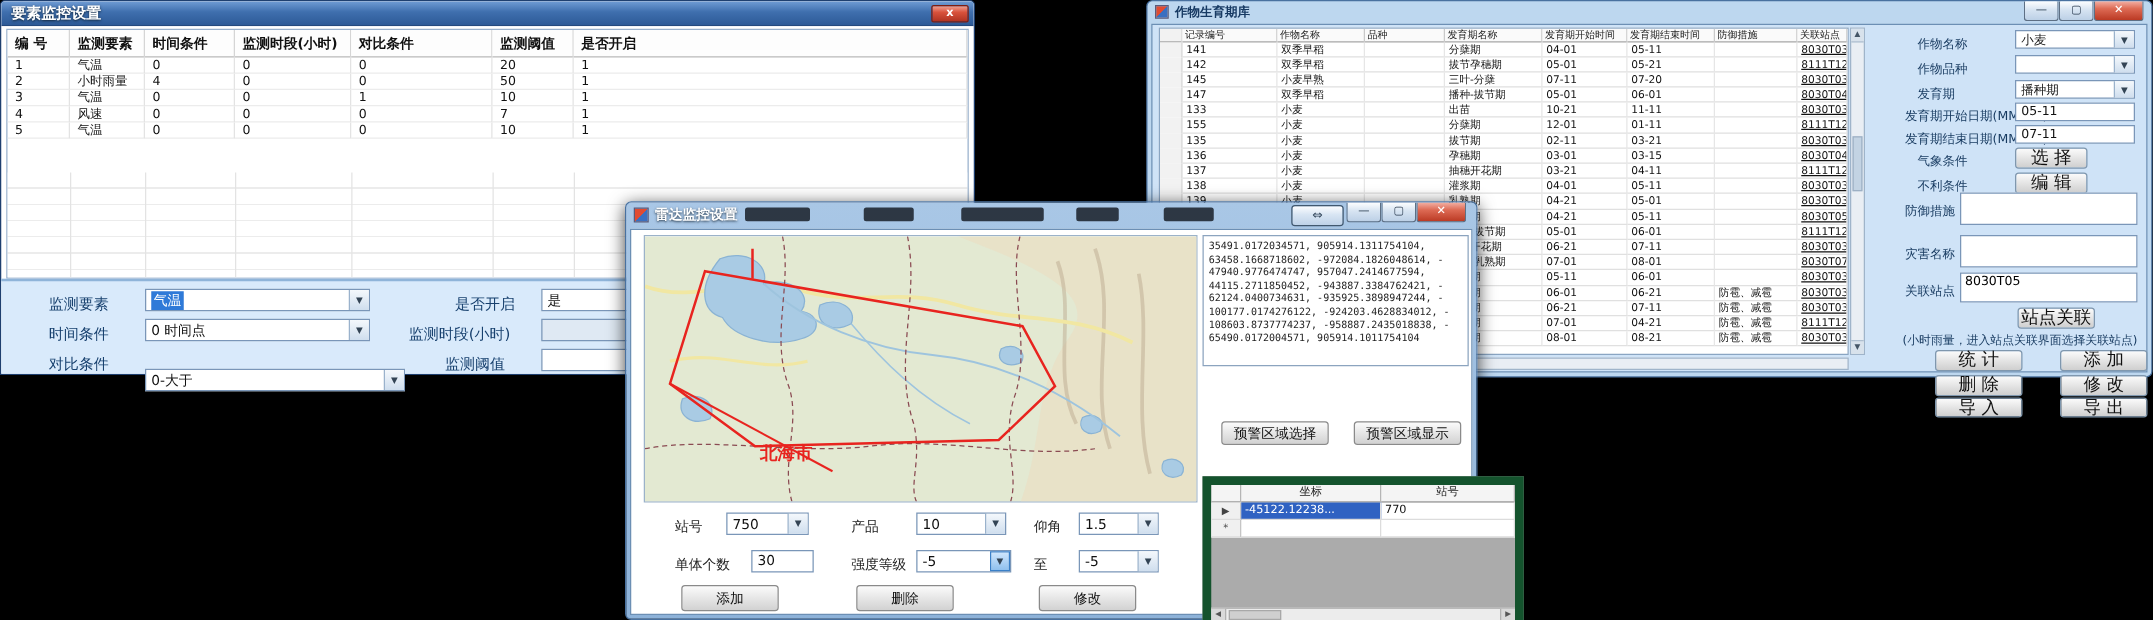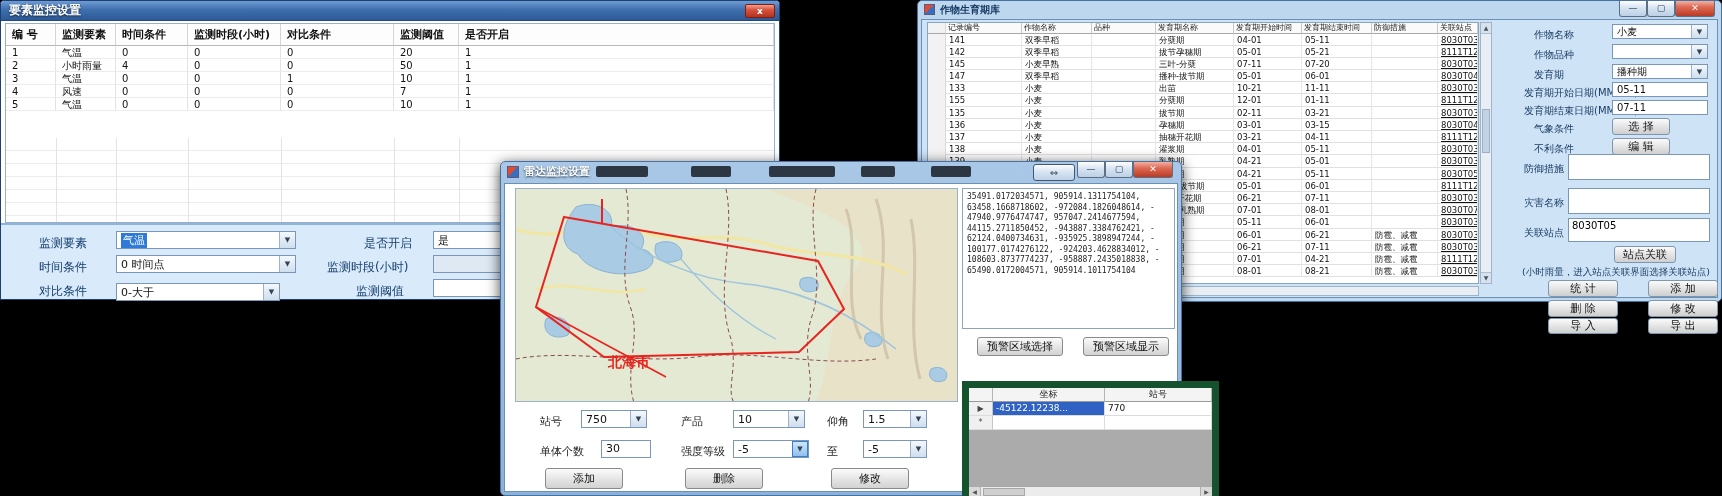--- a/index.html
+++ b/index.html
@@ -58,21 +58,21 @@
            background:linear-gradient(#a9c7e6,#8db2d9); }
   .w-mid .abar .ico { width:12px; height:12px; margin-right:5px;
         background:linear-gradient(135deg,#e04b32 50%,#3a6fc0 50%); border:1px solid #5a5a7a; }
   .w-mid .abar .ttl { color:#fff; font-size:11px; font-weight:bold; text-shadow:0 1px 2px #234; }
   .smudge { position:absolute; top:4px; height:11px; background:rgba(10,14,22,.78); border-radius:2px; }
   .swap { position:absolute; top:2px; left:532px; width:42px; height:17px; border:1px solid #41586f;
           border-radius:3px; background:linear-gradient(#fcfdff,#d8e5f3 45%,#bed2e8); text-align:center;
           font-size:10px; line-height:15px; color:#33475c; }
   .w-mid .content { top:21px; }
   .map { position:absolute; left:10px; top:4px; width:443px; height:214px; border:1px solid #9bb2c9; overflow:hidden; }
-  .coords { position:absolute; left:457px; top:4px; width:213px; height:141px; background:#fff;
+  .coords { position:absolute; left:457px; top:4px; width:213px; height:105px; background:#fff;
             border:1px solid #8ca4bf; font-family:"DejaVu Sans Mono","Liberation Mono",monospace;
             font-size:8px; line-height:10.5px; color:#222; padding:3px 4px; white-space:pre-wrap; overflow:hidden; }
   .pbtn { position:absolute; height:19px; background:linear-gradient(#fbfbfb,#e2e2e2 60%,#d2d2d2);
           border:1px solid #8a8a8a; border-radius:3px; font-size:11px; color:#111; text-align:center; line-height:17px; }
   .grid { position:absolute; left:457px; top:177px; width:257px; height:123px; border:7px solid #14532d;
           background:#ababab; overflow:hidden;margin-top:20px; }
   .g-row { display:grid; grid-template-columns:24px 112px 1fr; height:14px; }
   .g-head .g-cell { background:#f4f4f4; border-right:1px solid #b5b5b5; border-bottom:1px solid #9a9a9a;
                     font-size:9px; text-align:center; line-height:13px; color:#222; }
   .g-body { background:#fff; }
@@ -114,21 +114,21 @@
   .vscroll .a.dn { position:absolute; bottom:0; left:0; right:0; border-top:1px solid #aebfd0; border-bottom:none; }
   .vscroll .thumb { position:absolute; left:1px; right:1px; top:86px; height:44px; background:#c3d3e3; border:1px solid #9db0c4; }
   .rt-hscroll { position:absolute; left:5px; top:266px; width:552px; height:10px; background:#e9eef4;
                 border:1px solid #9fb4ca; }
   .rt-hscroll .thumb { position:absolute; left:14px; top:1px; width:60px; bottom:1px; background:#c3d3e3; }
   .rp-label { position:absolute; font-size:10px; color:#16395f; }
   .rp .dd,.rp .tb { font-size:10px; }
   .area { position:absolute; background:#fff; border:1px solid #7a96b8; }
   .hint { position:absolute; font-size:9.5px; color:#16395f; }
   .rbtn { position:absolute; width:70px; height:17px; background:linear-gradient(#fbfbfb,#e0e0e0 60%,#cfcfcf);
-          border:1px solid #7f97ae; border-radius:3px; font-size:11px; text-align:center; line-height:15px; color:#111; }
+          border:1px solid #7f97ae; border-radius:3px; font-size:14px; text-align:center; line-height:15px; color:#111; }
 </style>
 </head>
 <body>
 
 <div class="win w-left">
   <div class="tbar">
     <span class="ttl">要素监控设置</span>
     <span class="btn-close">x</span>
   </div>
   <div class="lt-wrap">
@@ -210,21 +210,21 @@
         <span class="arr">▼</span>
     </div>
     <span class="flabel" style="left:38px;top:34px">时间条件</span>
     <div class="dd" style="left:115px;top:30px;width:180px">
       <span>0 时间点</span>
         <span class="arr">▼</span>
     </div>
     <span class="flabel" style="left:326px;top:34px">监测时段(小时)</span>
     <div class="tb disabled" style="left:432px;top:30px;width:112px"></div>
     <span class="flabel" style="left:38px;top:58px">对比条件</span>
-    <div class="dd" style="left:115px;top:58px;width:164px">
+    <div class="dd" style="left:115px;top:70px;width:208px">
       <span>0-大于</span>
         <span class="arr">▼</span>
     </div>
     <span class="flabel" style="left:355px;top:58px">监测阈值</span>
     <div class="tb" style="left:432px;top:54px;width:112px"></div>
   </div>
 </div>
 
 <div class="win aero w-right">
   <div class="abar">

